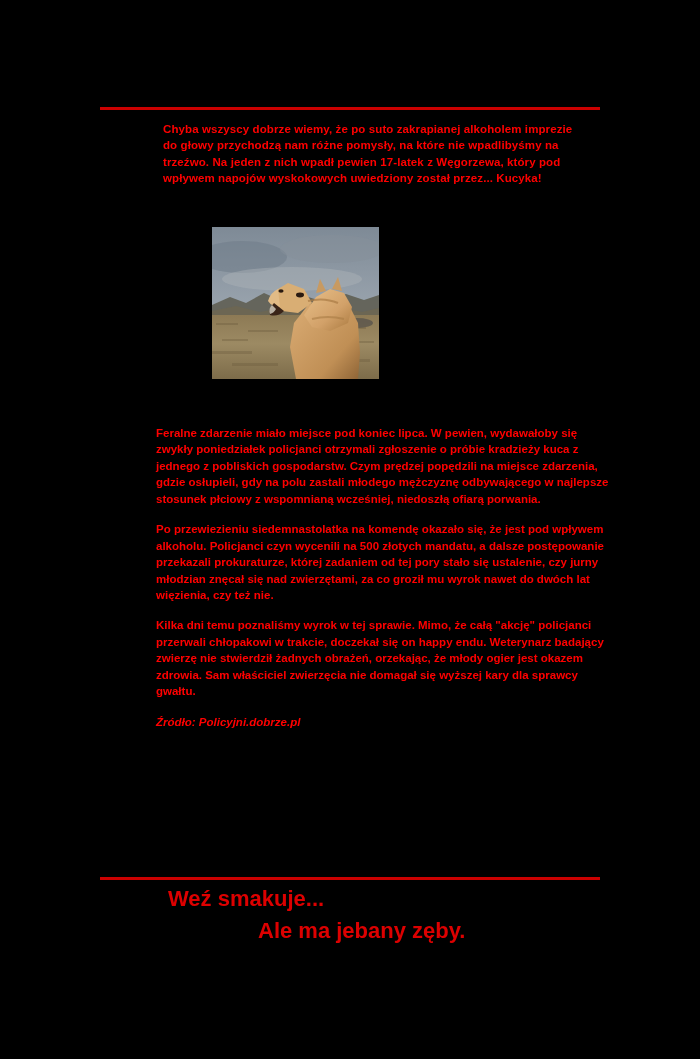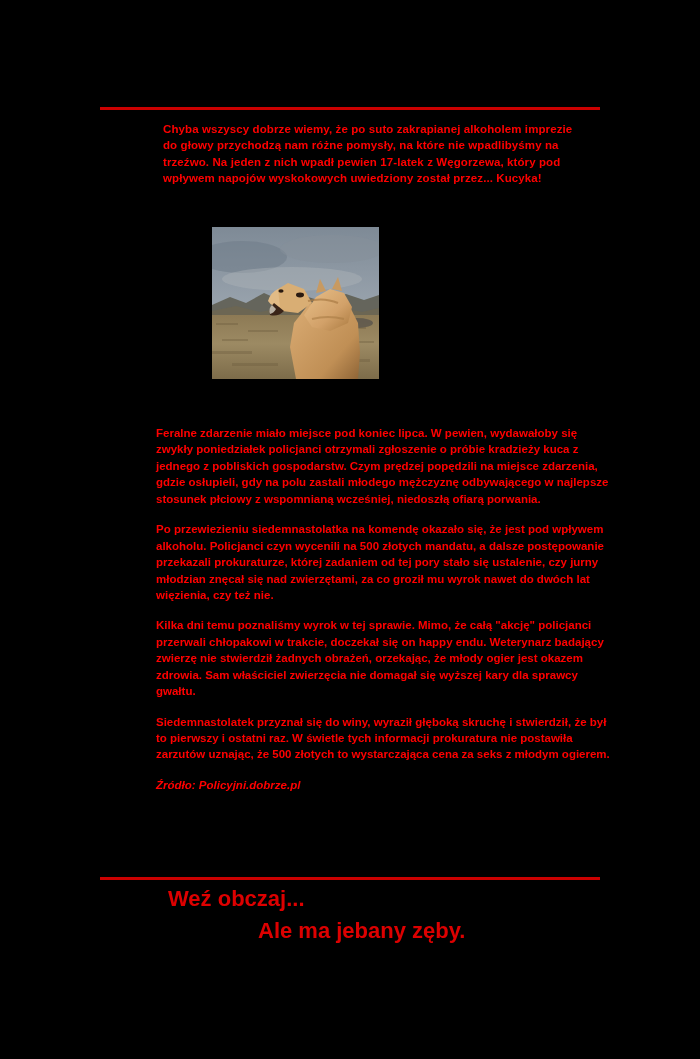--- a/index.html
+++ b/index.html
@@ -158,24 +158,23 @@
       <ellipse cx="69" cy="64" rx="2.6" ry="1.8" fill="#2a1a10"></ellipse>
       <path d="M96 74 Q112 70 126 76" stroke="#a97b44" stroke-width="2" fill="none" opacity="0.7"></path>
       <path d="M100 92 Q116 88 132 92" stroke="#a97b44" stroke-width="2" fill="none" opacity="0.6"></path>
     </svg>
   </div>
 
   <div class="article">
     <p>Feralne zdarzenie miało miejsce pod koniec lipca. W pewien, wydawałoby się zwykły poniedziałek policjanci otrzymali zgłoszenie o próbie kradzieży kuca z jednego z pobliskich gospodarstw. Czym prędzej popędzili na miejsce zdarzenia, gdzie osłupieli, gdy na polu zastali młodego mężczyznę odbywającego w najlepsze stosunek płciowy z wspomnianą wcześniej, niedoszłą ofiarą porwania.</p>
     <p>Po przewiezieniu siedemnastolatka na komendę okazało się, że jest pod wpływem alkoholu. Policjanci czyn wycenili na 500 złotych mandatu, a dalsze postępowanie przekazali prokuraturze, której zadaniem od tej pory stało się ustalenie, czy jurny młodzian znęcał się nad zwierzętami, za co groził mu wyrok nawet do dwóch lat więzienia, czy też nie.</p>
     <p>Kilka dni temu poznaliśmy wyrok w tej sprawie. Mimo, że całą "akcję" policjanci przerwali chłopakowi w trakcie, doczekał się on happy endu. Weterynarz badający zwierzę nie stwierdził żadnych obrażeń, orzekając, że młody ogier jest okazem zdrowia. Sam właściciel zwierzęcia nie domagał się wyższej kary dla sprawcy gwałtu.</p>
-    <p>Siedemnastolatek przyznał się do winy, wyraził głęboką skruchę i stwierdził, że był to pierwszy i ostatni raz. W świetle tych informacji prokuratura nie postawiła zarzutów uznając, że 500 złotych to wystarczająca cena za seks z młodym ogierem.</p>
     <p class="src">Źródło: Policyjni.dobrze.pl</p>
   </div>
 
   <div class="rule bottom"></div>
 
   <div class="punch">
-    <div class="l1">Weź obczaj...</div>
+    <div class="l1">Weź smakuje...</div>
     <div class="l2">Ale ma jebany zęby.</div>
   </div>
 
 </div>
 
 </body></html>

